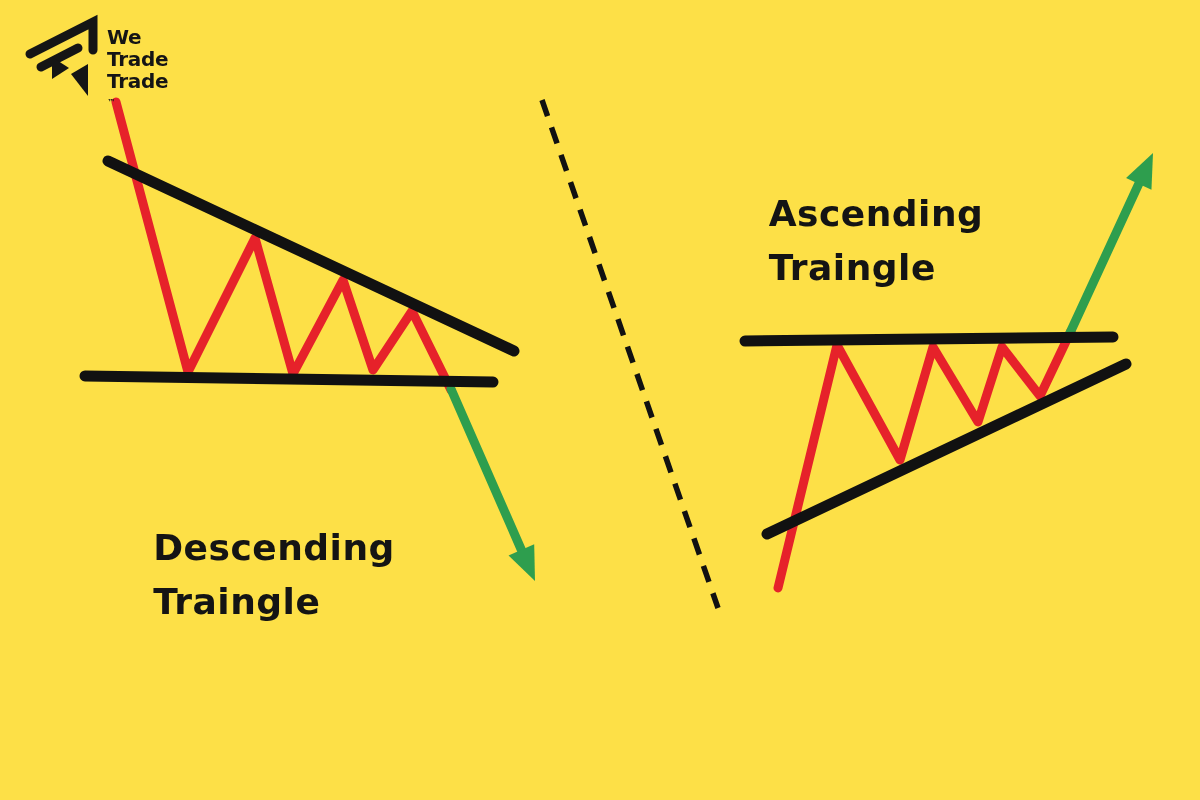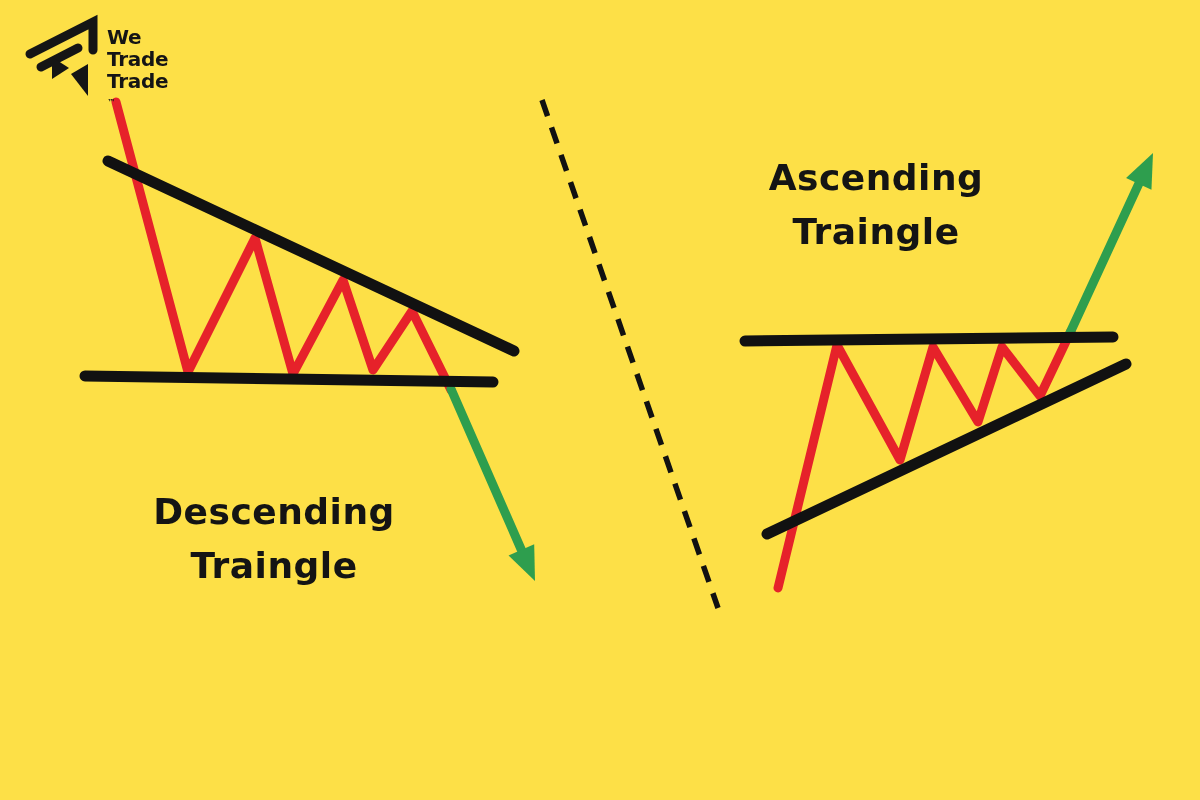--- a/index.html
+++ b/index.html
@@ -18,25 +18,26 @@
     position:absolute;left:107px;top:26px;
     font-size:20px;font-weight:bold;line-height:22px;
     letter-spacing:-0.3px;color:#151515;
   }
   .logo-text span{display:block;}
   .logo-text sup{font-size:8px;font-weight:bold;vertical-align:super;}
   
   .pattern-label{
     position:absolute;
     transform:translate(-50%,-50%);
-    text-align:center;
+    text-align:left;
     font-size:36px;font-weight:bold;line-height:54px;
     letter-spacing:0.5px;
     color:#141414;
     white-space:nowrap;
+    margin-top:36px;
   }
   .pattern-label span{display:block;}
 </style>
 </head>
 <body>
 
 <div class="canvas" style="background: #fde047;">
 
   <svg id="scene" class="scene" viewBox="0 0 1200 800">
       <g>

